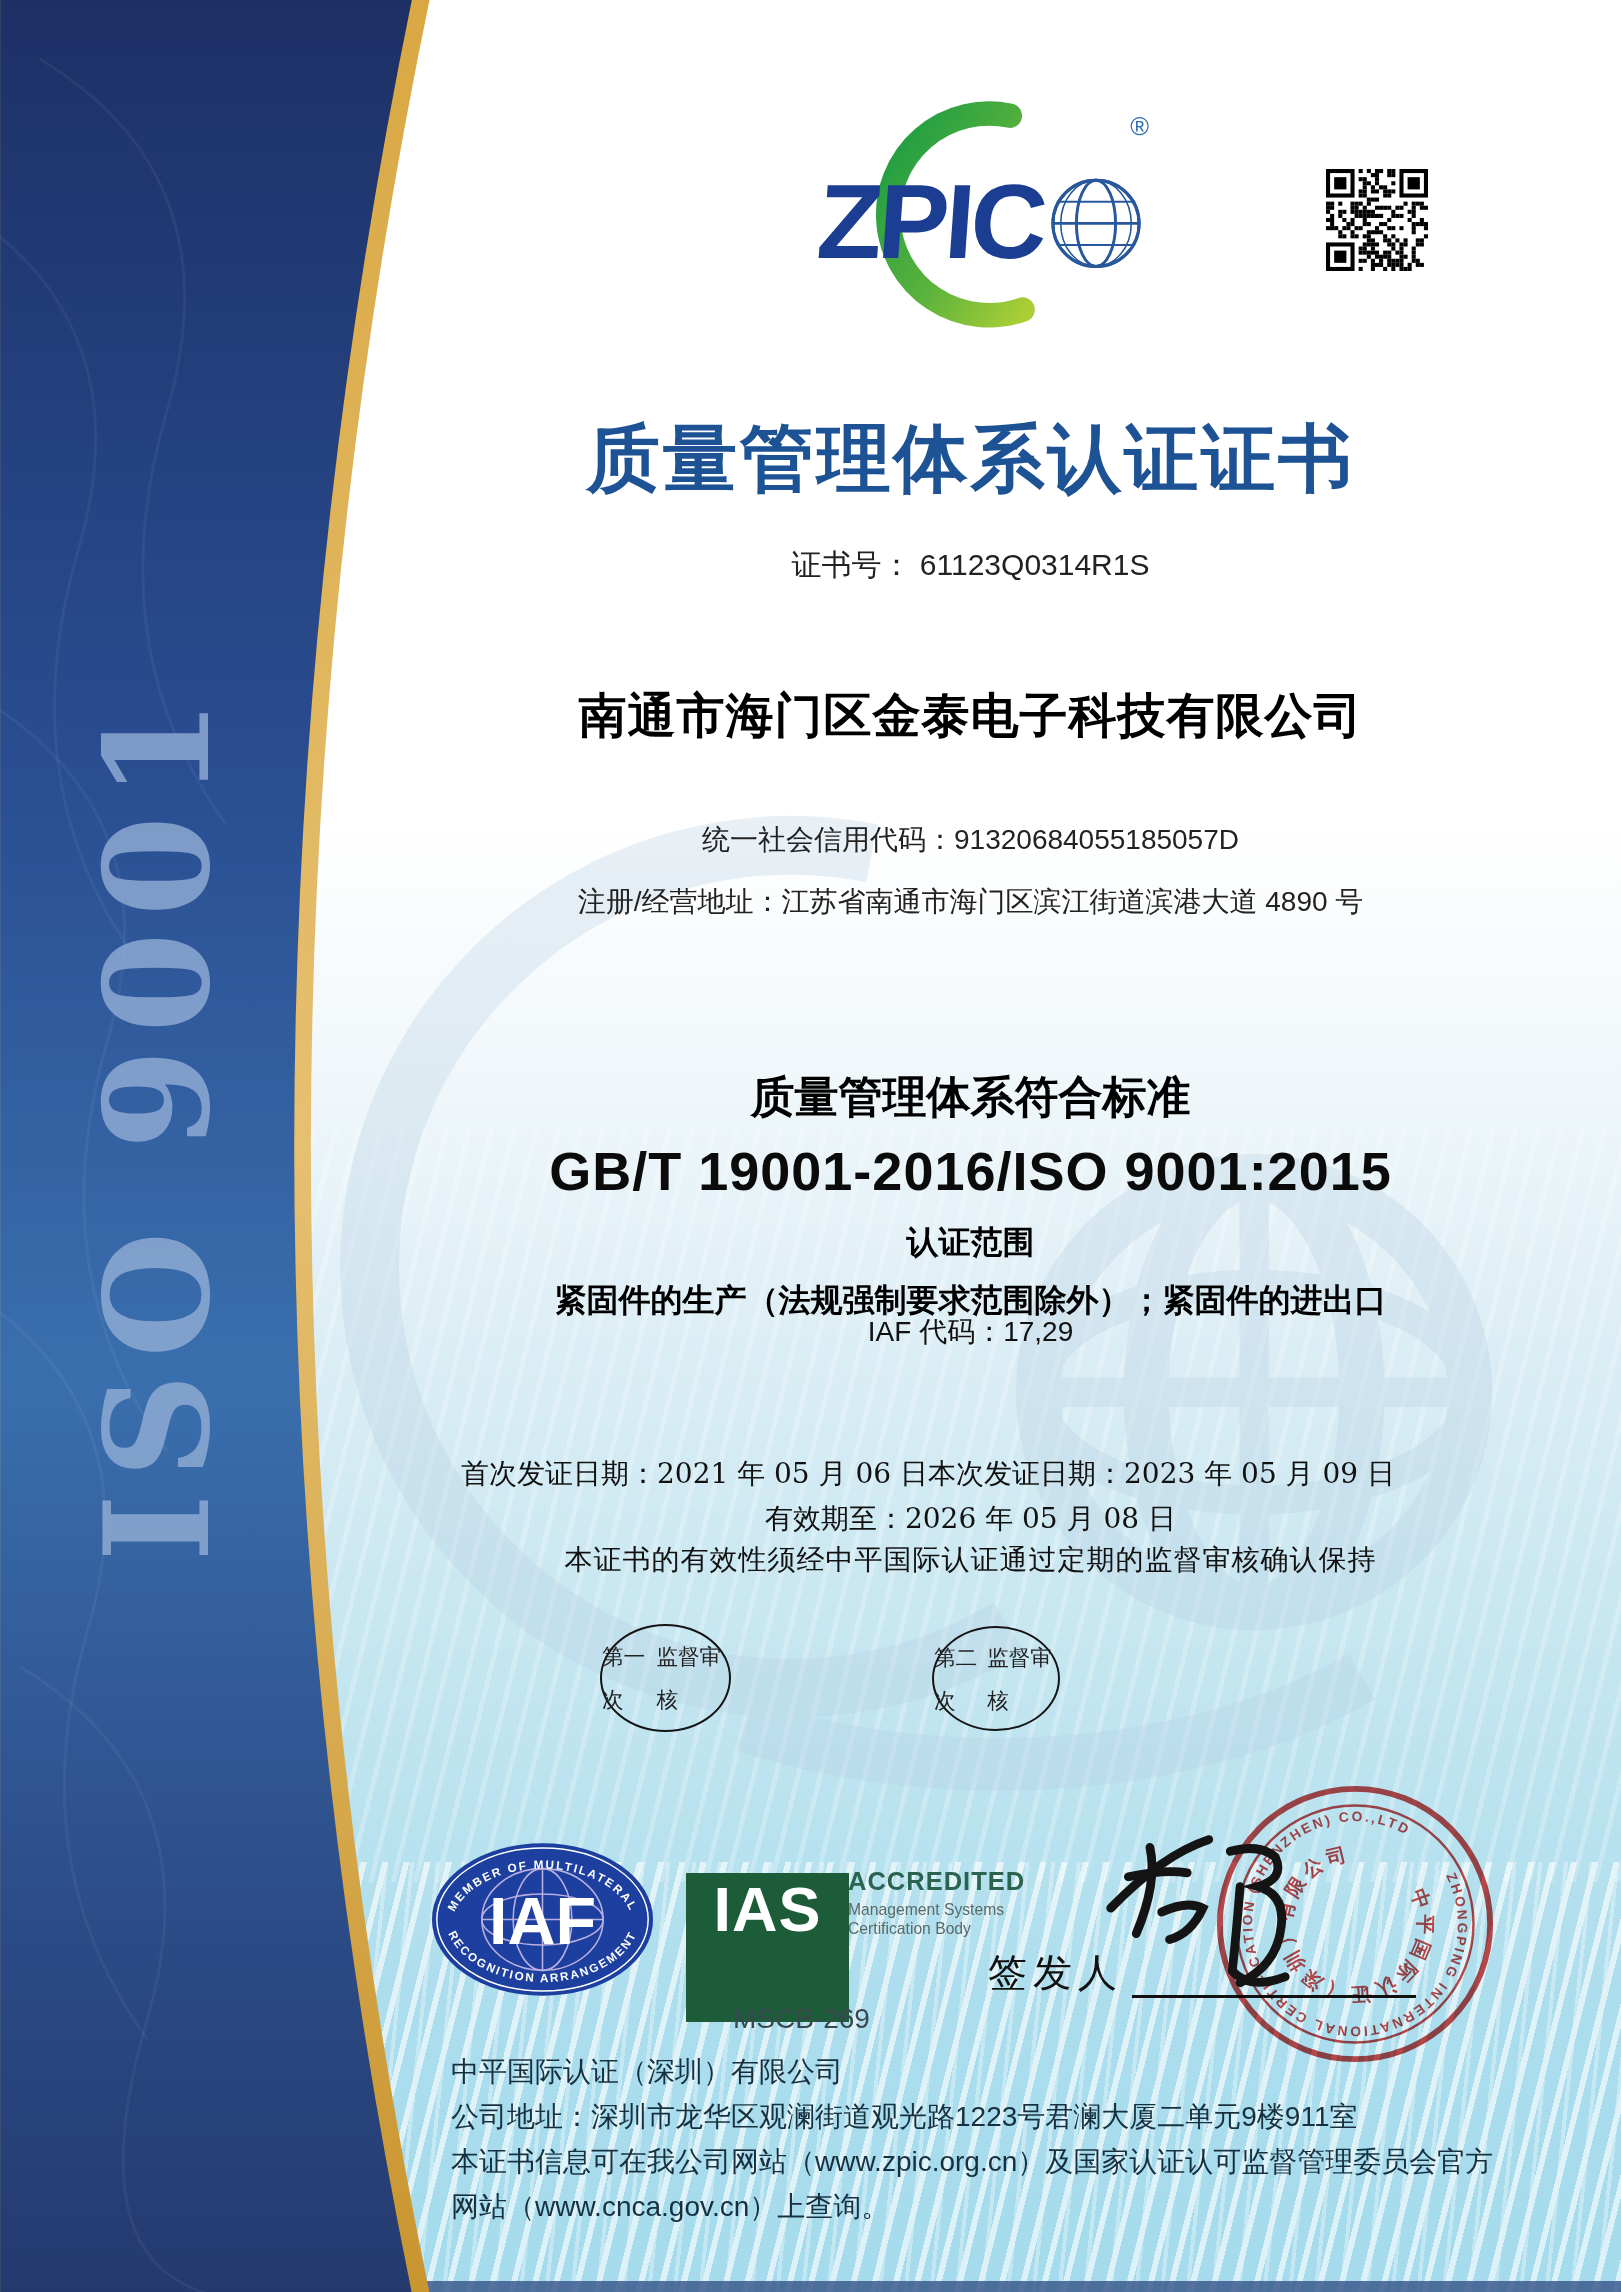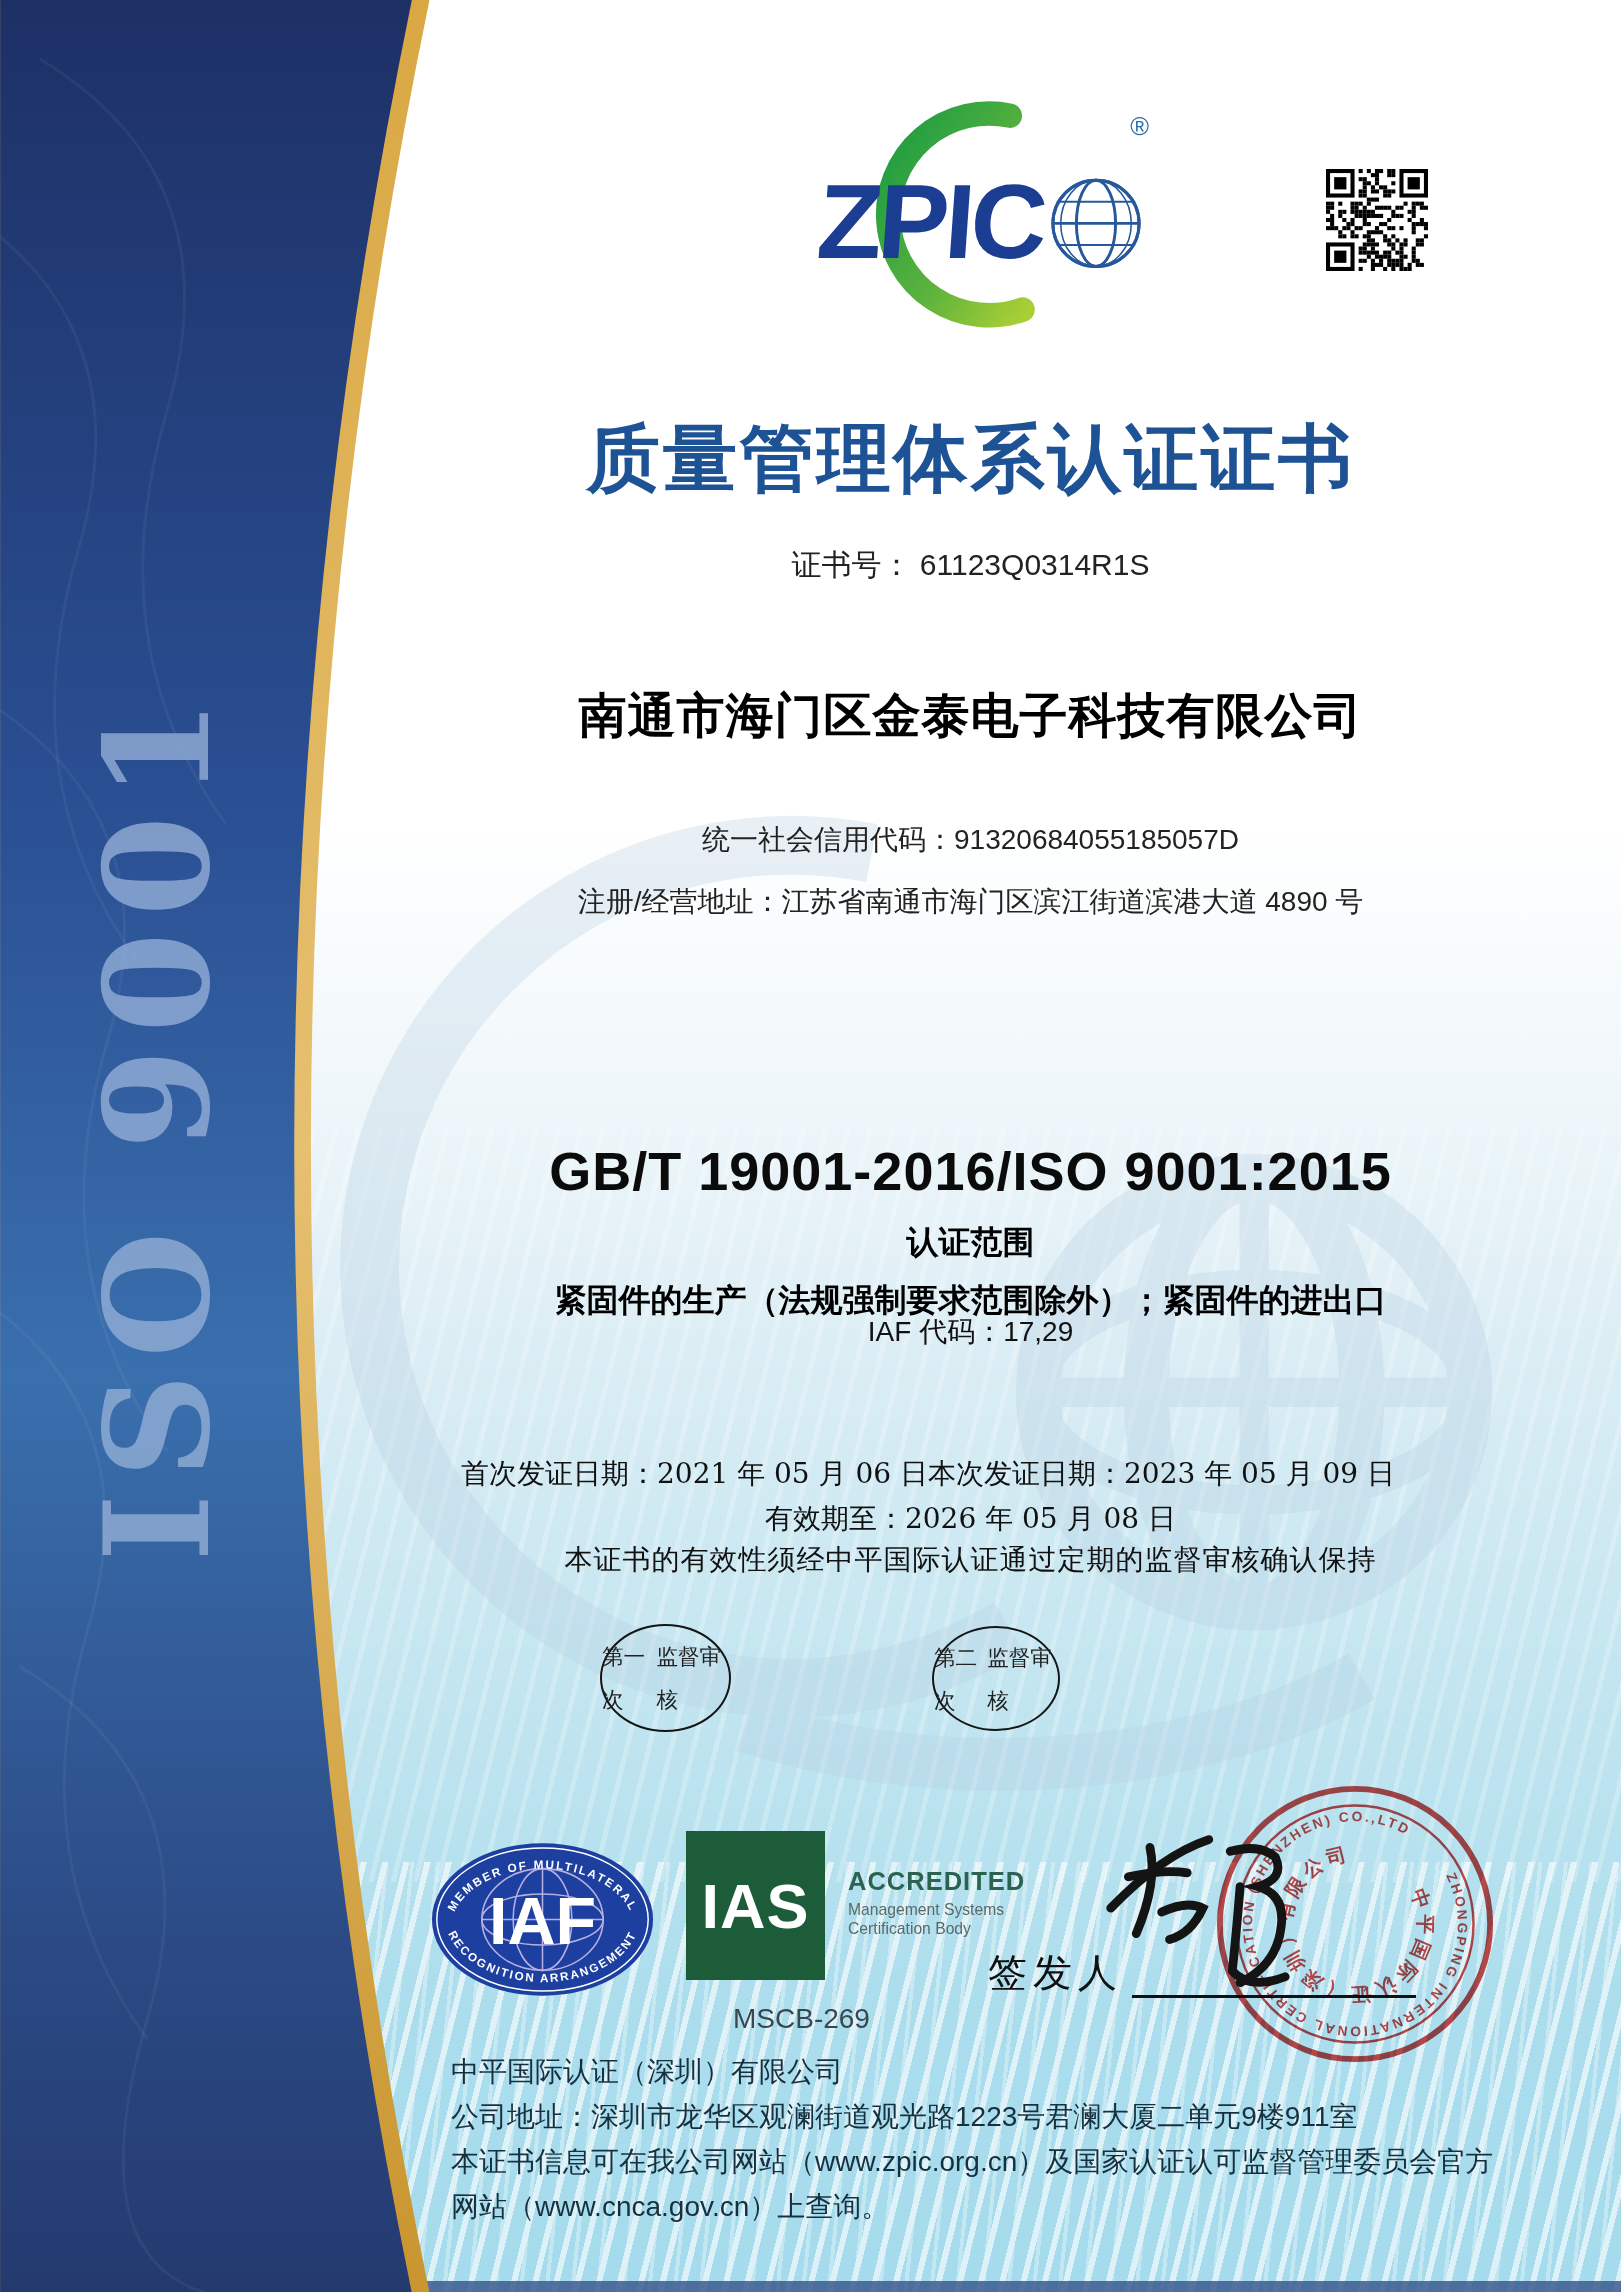--- a/index.html
+++ b/index.html
@@ -39,22 +39,22 @@
   .f1{top:2047px;} .f2{top:2092px;} .f3{top:2137px;} .f4{top:2182px;}
   .iso-vert{left:-284px;top:1039px;width:882px;height:167px;transform:rotate(-90deg);
             font-family:"DejaVu Serif",serif;font-weight:bold;font-size:145px;letter-spacing:15.7px;
             color:#93aed6;opacity:.8;text-align:center;line-height:167px;}
   .sign-label{left:988px;top:1946px;font-size:39px;color:#111;letter-spacing:5.9px;}
   .sign-line{left:1132px;top:1995px;width:284px;border-bottom:3.9px solid #111;}
   .ias-acc{left:836px;top:1867px;color:#2a6450;margin-left:12px;}
   .ias-acc .a1{font-size:25.5px;font-weight:bold;letter-spacing:1px;}
   .ias-acc .a2{font-size:15.7px;color:#5a6a66;line-height:19.6px;margin-top:3.9px;}
   .mscb{left:733px;top:2003px;font-size:28px;color:#39474f;}
-  .ias-box{left:686px;top:1831px;width:139px;height:149px;background:#1d5c38;
-           display:flex;align-items:center;justify-content:center;}
+  .ias-box{left:686px;top:1873px;width:163px;height:149px;background:#1d5c38;
+           display:flex;align-items:flex-start;justify-content:center;}
   .ias-box span{color:#fff;font-size:63px;font-weight:bold;letter-spacing:1px;}
 </style>
 </head>
 <body>
 
 <div class="page">
 
   <div class="abs waves-faint"></div>
   <div class="abs waves-strong"></div>
   <div class="abs bottom-strip"></div>
@@ -339,20 +339,21 @@
           <rect x="8.32" y="83.19999999999999" width="12.48" height="12.48"></rect>
         </g>
       </svg>
   </div>
 
   <div class="abs center-col title">质量管理体系认证证书</div>
   <div class="abs center-col certno">证书号： 61123Q0314R1S</div>
   <div class="abs center-col company">南通市海门区金泰电子科技有限公司</div>
   <div class="abs center-col credit">统一社会信用代码：91320684055185057D</div>
   <div class="abs center-col addr">注册/经营地址：江苏省南通市海门区滨江街道滨港大道 4890 号</div>
+  <div class="abs center-col std-head">质量管理体系符合标准</div>
   <div class="abs center-col std-code">GB/T 19001-2016/ISO 9001:2015</div>
   <div class="abs center-col scope-head">认证范围</div>
   <div class="abs center-col scope">紧固件的生产（法规强制要求范围除外）；紧固件的进出口</div>
   <div class="abs center-col iafcode">IAF 代码：17,29</div>
 
   <div class="abs dates-row">
     <span>首次发证日期：2021 年 05 月 06 日</span>
     <span>本次发证日期：2023 年 05 月 09 日</span>
   </div>
   <div class="abs center-col valid">有效期至：2026 年 05 月 08 日</div>

